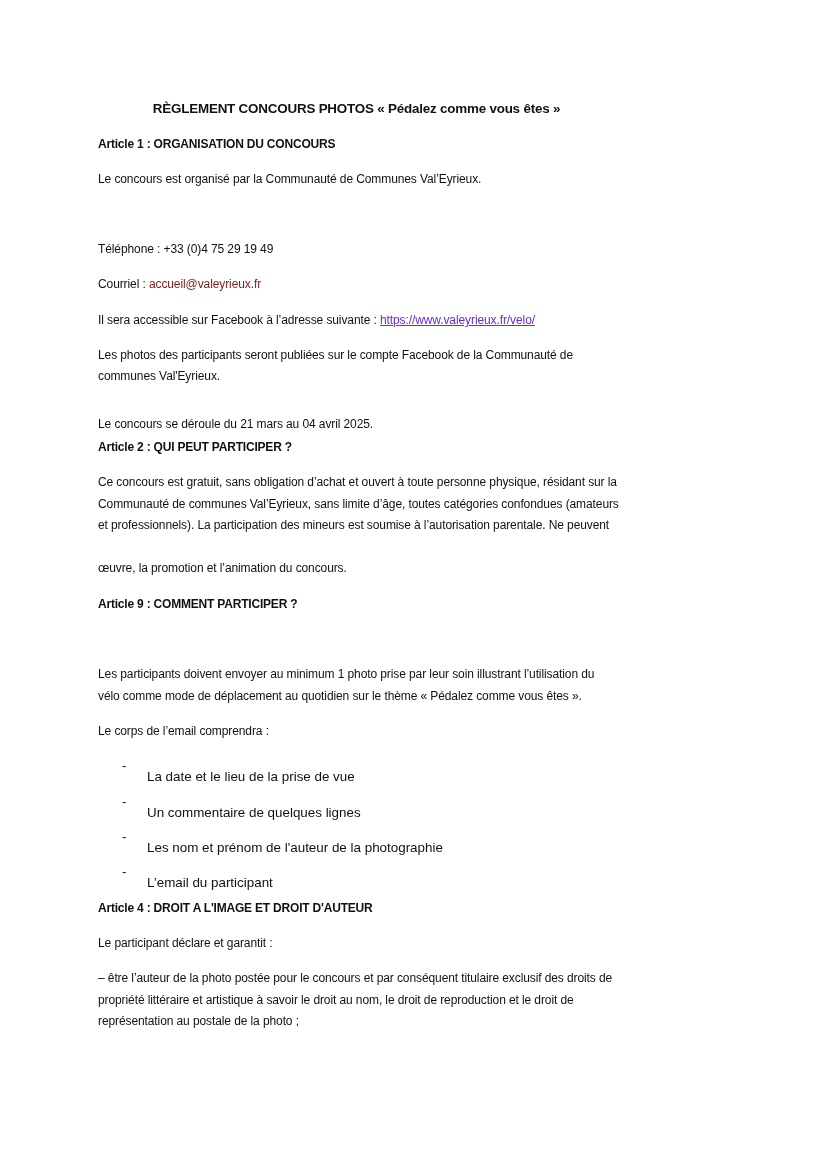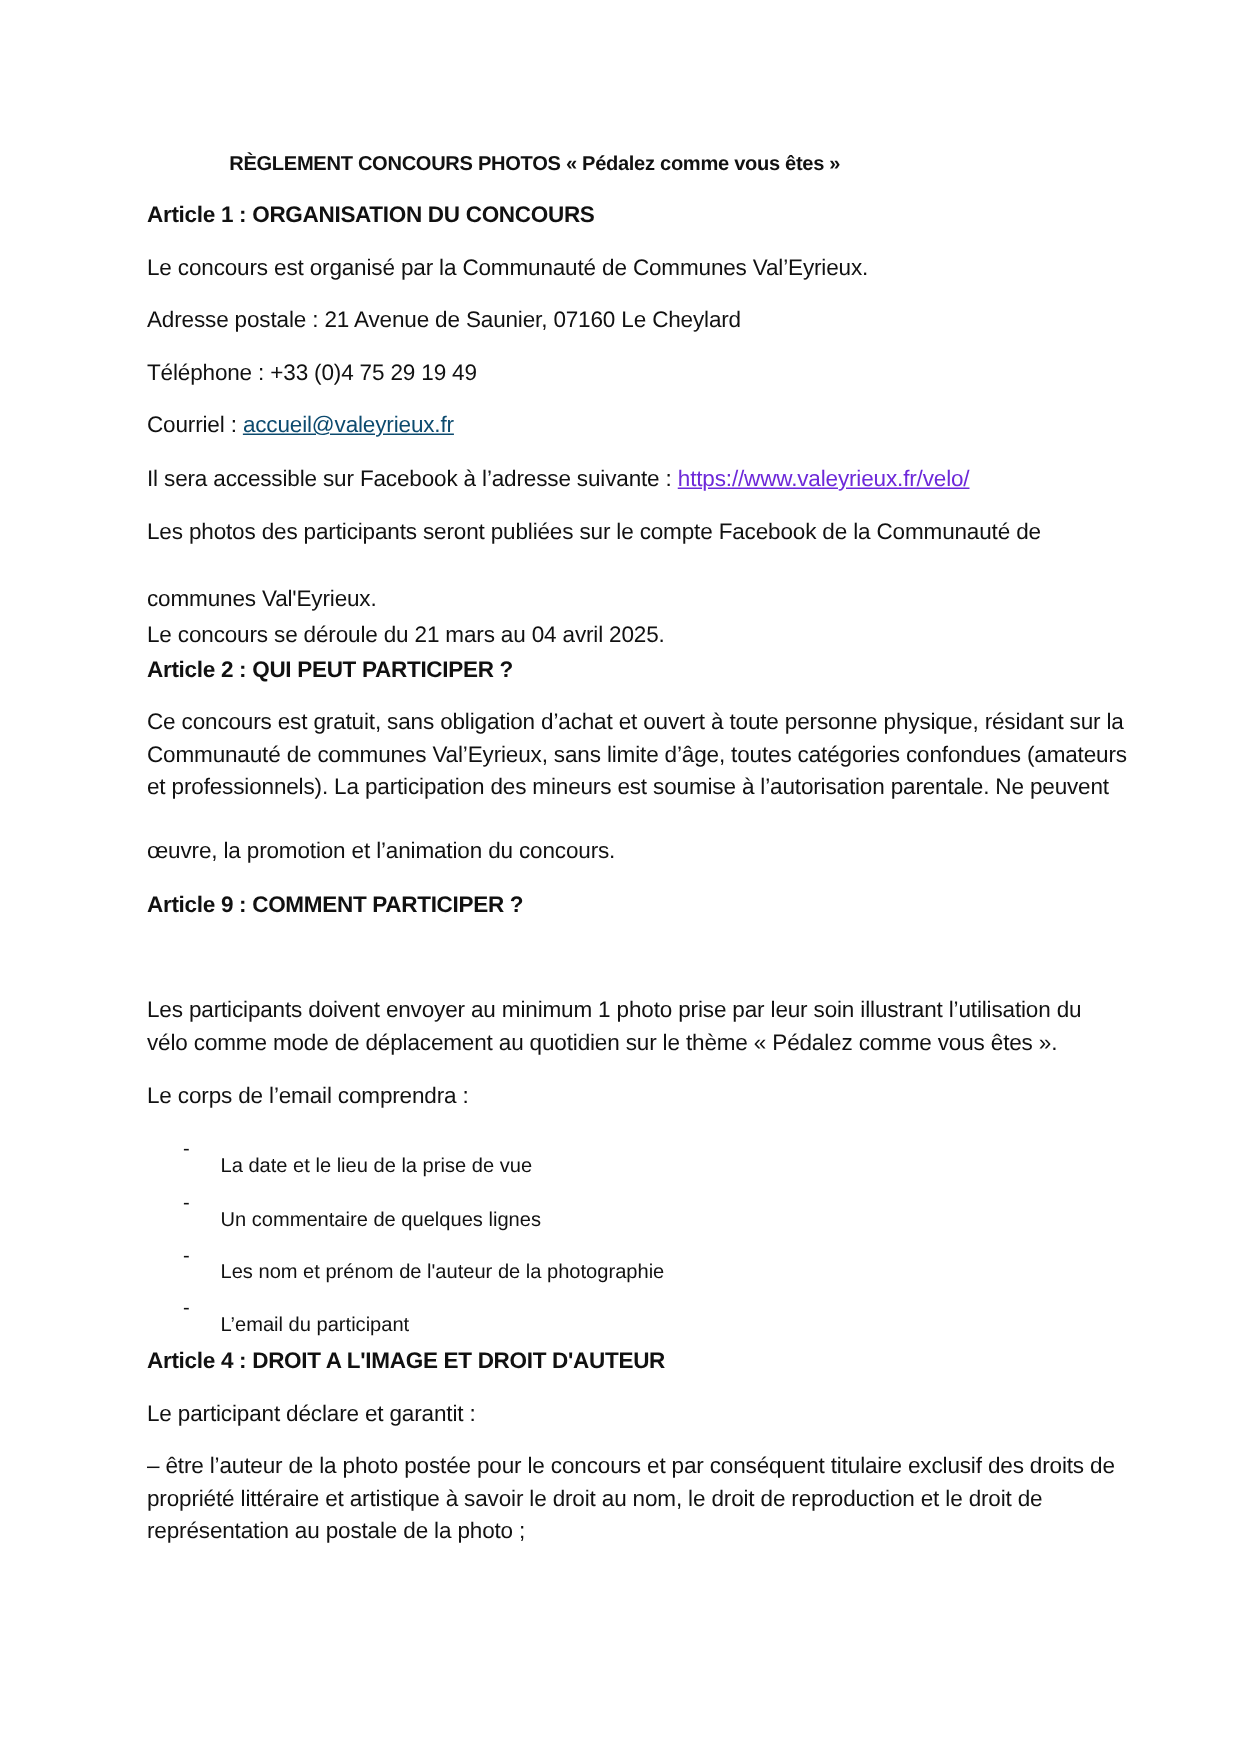--- a/index.html
+++ b/index.html
@@ -18,42 +18,41 @@
   .page {
     position: absolute;
     left: 0; top: 0;
     width: 827px;
     height: 1169px;
     background: #ffffff;
   }
   .line {
     position: absolute;
     left: 98px;
-    font-size: 15px;
+    font-size: 12px;
     line-height: 22px;
     white-space: nowrap;
     letter-spacing: -0.1px;
   }
   .title {
     position: absolute;
     left: 0;
     width: 713px;
     text-align: center;
     font-weight: bold;
     font-size: 13.4px;
     line-height: 22px;
     letter-spacing: -0.2px;
   }
   .heading {
     font-weight: bold;
     letter-spacing: -0.2px;
   }
   .link-black {
-    color: #0c4a6e;
-    text-decoration: underline;
+    color: #7f1d1d;
   }
   .link-blue {
     color: #6d28d9;
     text-decoration: underline;
   }
   .bullet {
     position: absolute;
     left: 122px;
     font-size: 13.4px;
     line-height: 22px;
@@ -69,30 +68,29 @@
 </style>
 </head>
 <body>
 
 <div class="page">
 
   <div class="title" style="top:98px;">RÈGLEMENT CONCOURS PHOTOS « Pédalez comme vous êtes »</div>
 
   <div class="line heading" style="top:133px;">Article 1 : ORGANISATION DU CONCOURS</div>
   <div class="line" style="top:168px;">Le concours est organisé par la Communauté de Communes Val’Eyrieux.</div>
-  <div class="line" style="top:203px;">Adresse postale : 21 Avenue de Saunier, 07160 Le Cheylard</div>
   <div class="line" style="top:238px;">Téléphone : +33 (0)4 75 29 19 49</div>
   <div class="line" style="top:273px;">
     <span>Courriel : </span><span class="link-black">accueil@valeyrieux.fr</span>
   </div>
   <div class="line" style="top:309px;">
     <span>Il sera accessible sur Facebook à l’adresse suivante : </span><span class="link-blue">https://www.valeyrieux.fr/velo/</span>
   </div>
   <div class="line" style="top:344px;">Les photos des participants seront publiées sur le compte Facebook de la Communauté de</div>
-  <div class="line" style="top:365px;margin-top:24px;">communes Val'Eyrieux.</div>
+  <div class="line" style="top:365px;">communes Val'Eyrieux.</div>
   <div class="line" style="top:413px;">Le concours se déroule du 21 mars au 04 avril 2025.</div>
 
   <div class="line heading" style="top:436px;">Article 2 : QUI PEUT PARTICIPER ?</div>
   <div class="line" style="top:471px;">Ce concours est gratuit, sans obligation d’achat et ouvert à toute personne physique, résidant sur la</div>
   <div class="line" style="top:493px;">Communauté de communes Val’Eyrieux, sans limite d’âge, toutes catégories confondues (amateurs</div>
   <div class="line" style="top:514px;">et professionnels). La participation des mineurs est soumise à l’autorisation parentale. Ne peuvent</div>
   <div class="line" style="top:557px;">œuvre, la promotion et l’animation du concours.</div>
 
   <div class="line heading" style="top:593px;">Article 9 : COMMENT PARTICIPER ?</div>
   <div class="line" style="top:663px;">Les participants doivent envoyer au minimum 1 photo prise par leur soin illustrant l’utilisation du</div>

